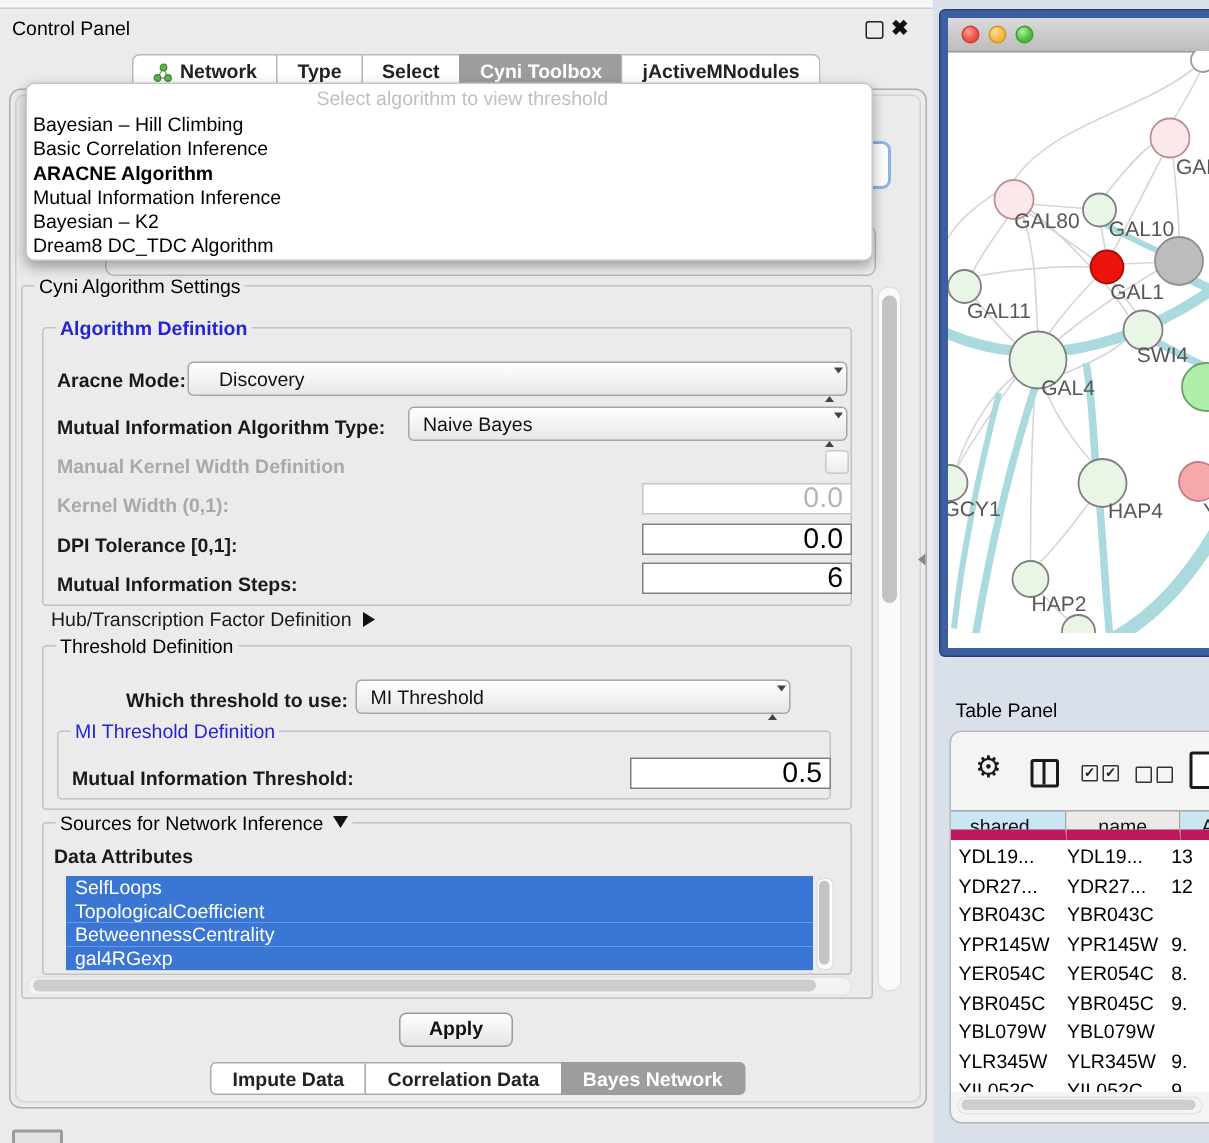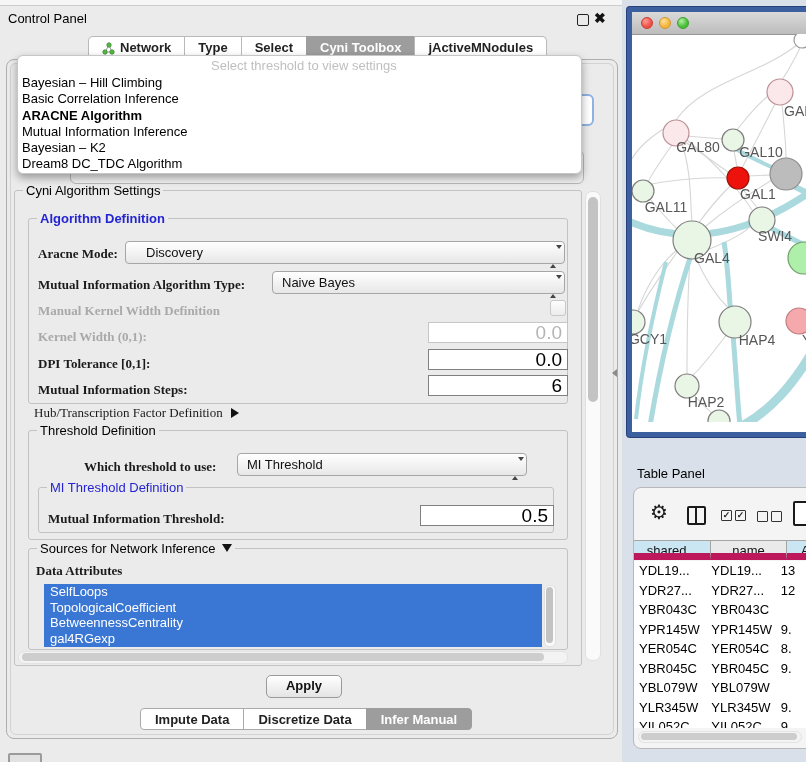--- a/index.html
+++ b/index.html
@@ -1,19 +1,19 @@
 <!DOCTYPE html>
 <html><head>
 <meta charset="utf-8">
 <style>
   html,body{margin:0;padding:0;}
   .page{position:relative;width:806px;height:762px;overflow:hidden;
         background:#d9e0e9;font-family:"Liberation Sans",sans-serif;
         -webkit-font-smoothing:antialiased;}
-  .abs{position:absolute;font-family:Liberation Serif, serif;}
+  .abs{position:absolute;}
   .lbl{font-size:13px;color:#1a1a1a;white-space:nowrap;}
   .b{font-weight:bold;}
   .dis{color:#a9a9a9;}
 
   
   .control-panel{position:absolute;left:0;top:0;width:622px;height:762px;background:#ebebeb;}
   .cp-topstrip{position:absolute;left:0;top:0;width:622px;height:5px;background:#f6f6f6;border-bottom:1px solid #cccccc;}
   .cp-title{position:absolute;left:8px;top:11px;font-size:13px;color:#000;}
   .float-icon{position:absolute;left:577px;top:14px;width:10px;height:10px;border:1.5px solid #222;border-radius:2px;}
   .close-icon{position:absolute;left:594px;top:10px;font-size:14px;font-weight:bold;color:#111;}
@@ -181,21 +181,21 @@
 
     <div class="frame-outer"></div>
     <div class="frame-inner"></div>
 
     <div class="focus-sliver"></div>
     <div class="bg-combo">
       <div class="bg-combo-text">galFiltered default node</div>
     </div>
 
     <div class="popup">
-      <div class="popup-placeholder">Select threshold to view settings</div>
+      <div class="popup-placeholder">Select algorithm to view threshold</div>
       <div class="popup-items">
 
           <div class="popup-item">Bayesian – Hill Climbing</div>
 
           <div class="popup-item">Basic Correlation Inference</div>
 
           <div class="popup-item sel-bold">ARACNE Algorithm</div>
 
           <div class="popup-item">Mutual Information Inference</div>
 
@@ -271,22 +271,22 @@
       <div class="vthumb" style="left:1px;top:1px;width:7px;height:56px;"></div>
     </div>
     <div class="hscroll" style="left:18px;top:651px;width:548px;height:11px;">
       <div class="hthumb" style="left:3px;top:1px;width:522px;height:8px;"></div>
     </div>
 
     <div class="apply-btn">Apply</div>
 
     <div class="bottom-tabs">
       <div class="btab">Impute Data</div>
-      <div class="btab">Discretize Data</div>
-      <div class="btab sel">Infer Manual</div>
+      <div class="btab">Correlation Data</div>
+      <div class="btab sel">Bayes Network</div>
     </div>
 
     <div class="corner-chip"></div>
   </div>
 
   <div class="sash-arrow"></div>
 
   <div class="net-window">
     <div class="net-titlebar">
       <div class="tl red"></div>

